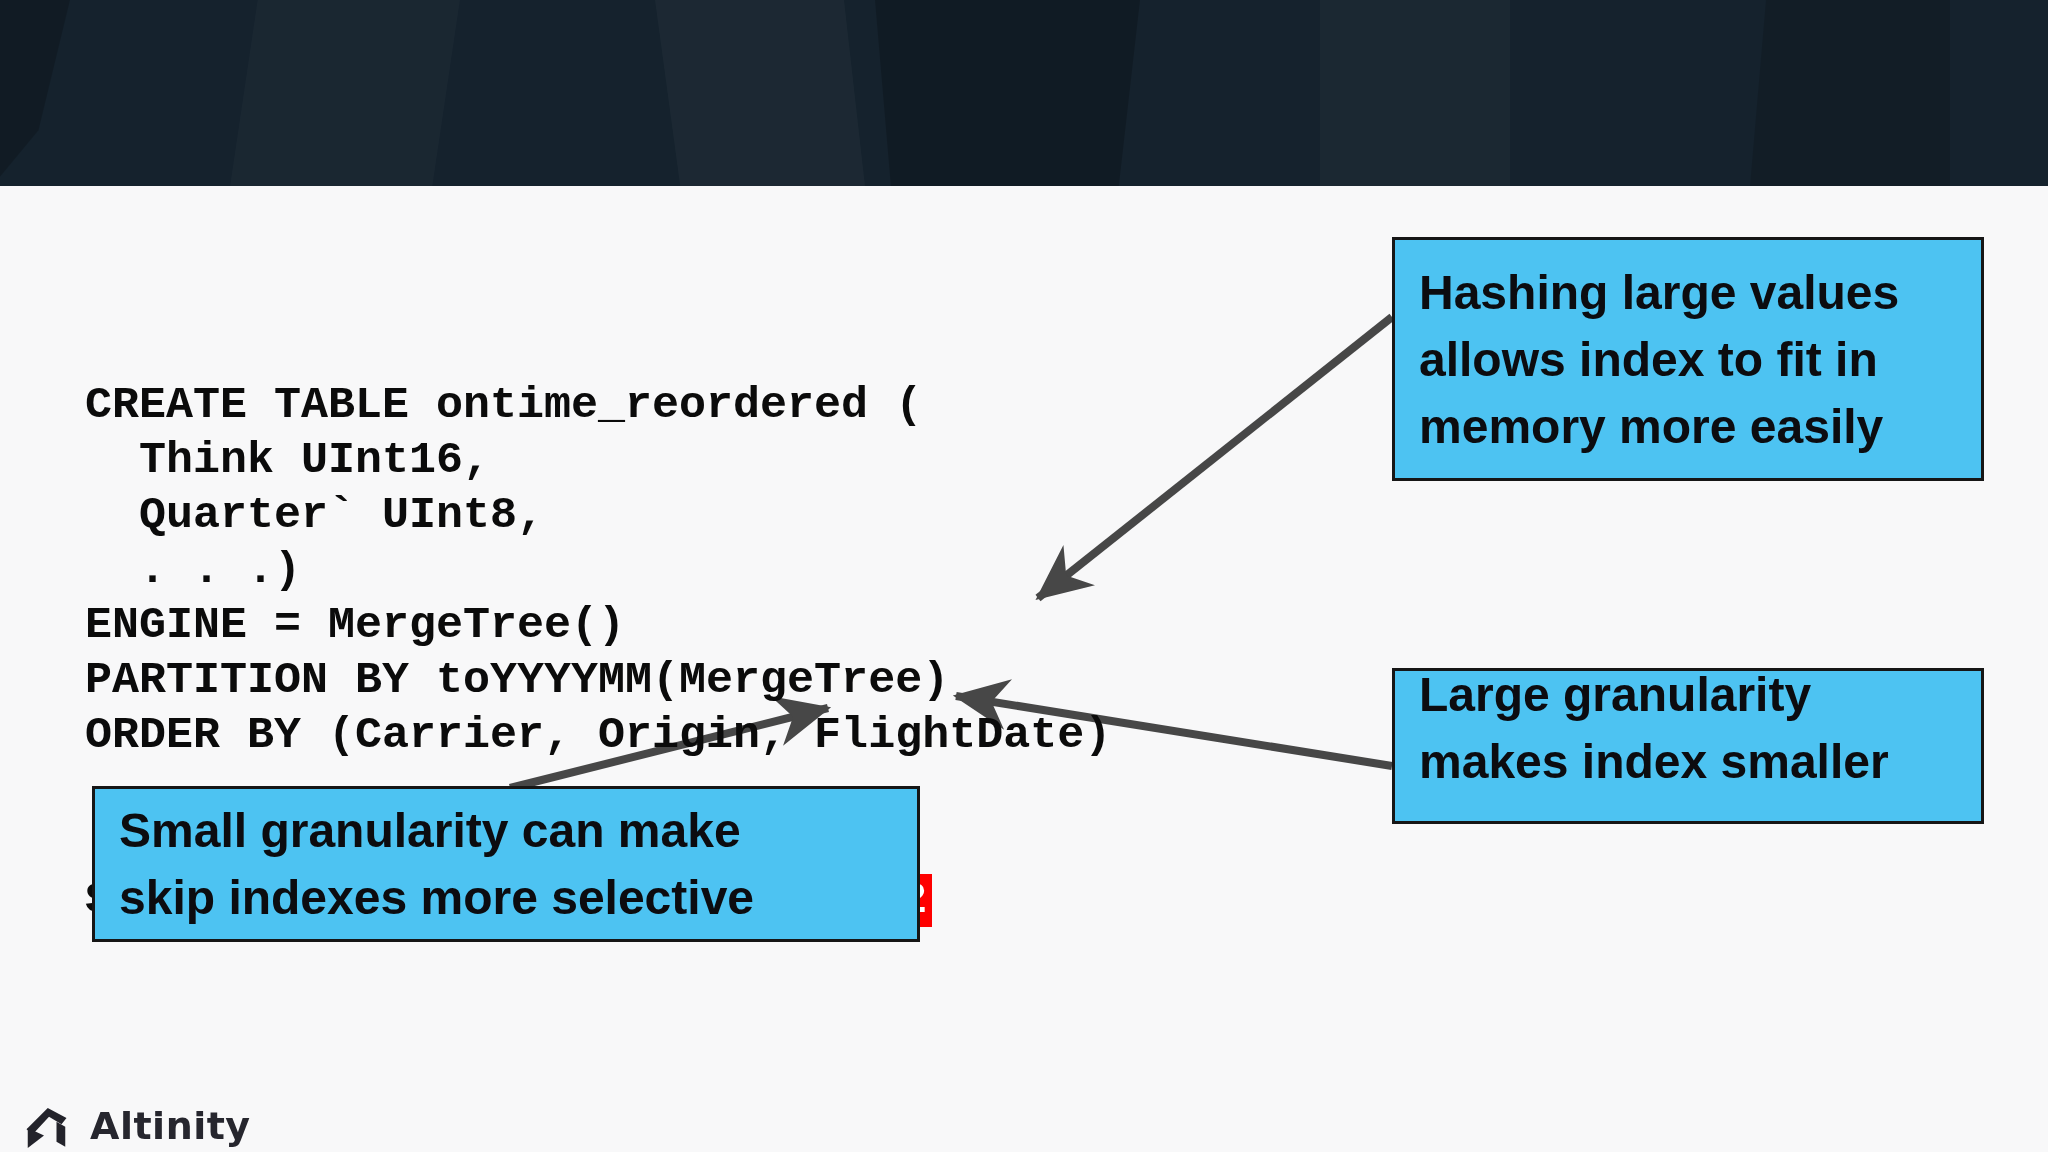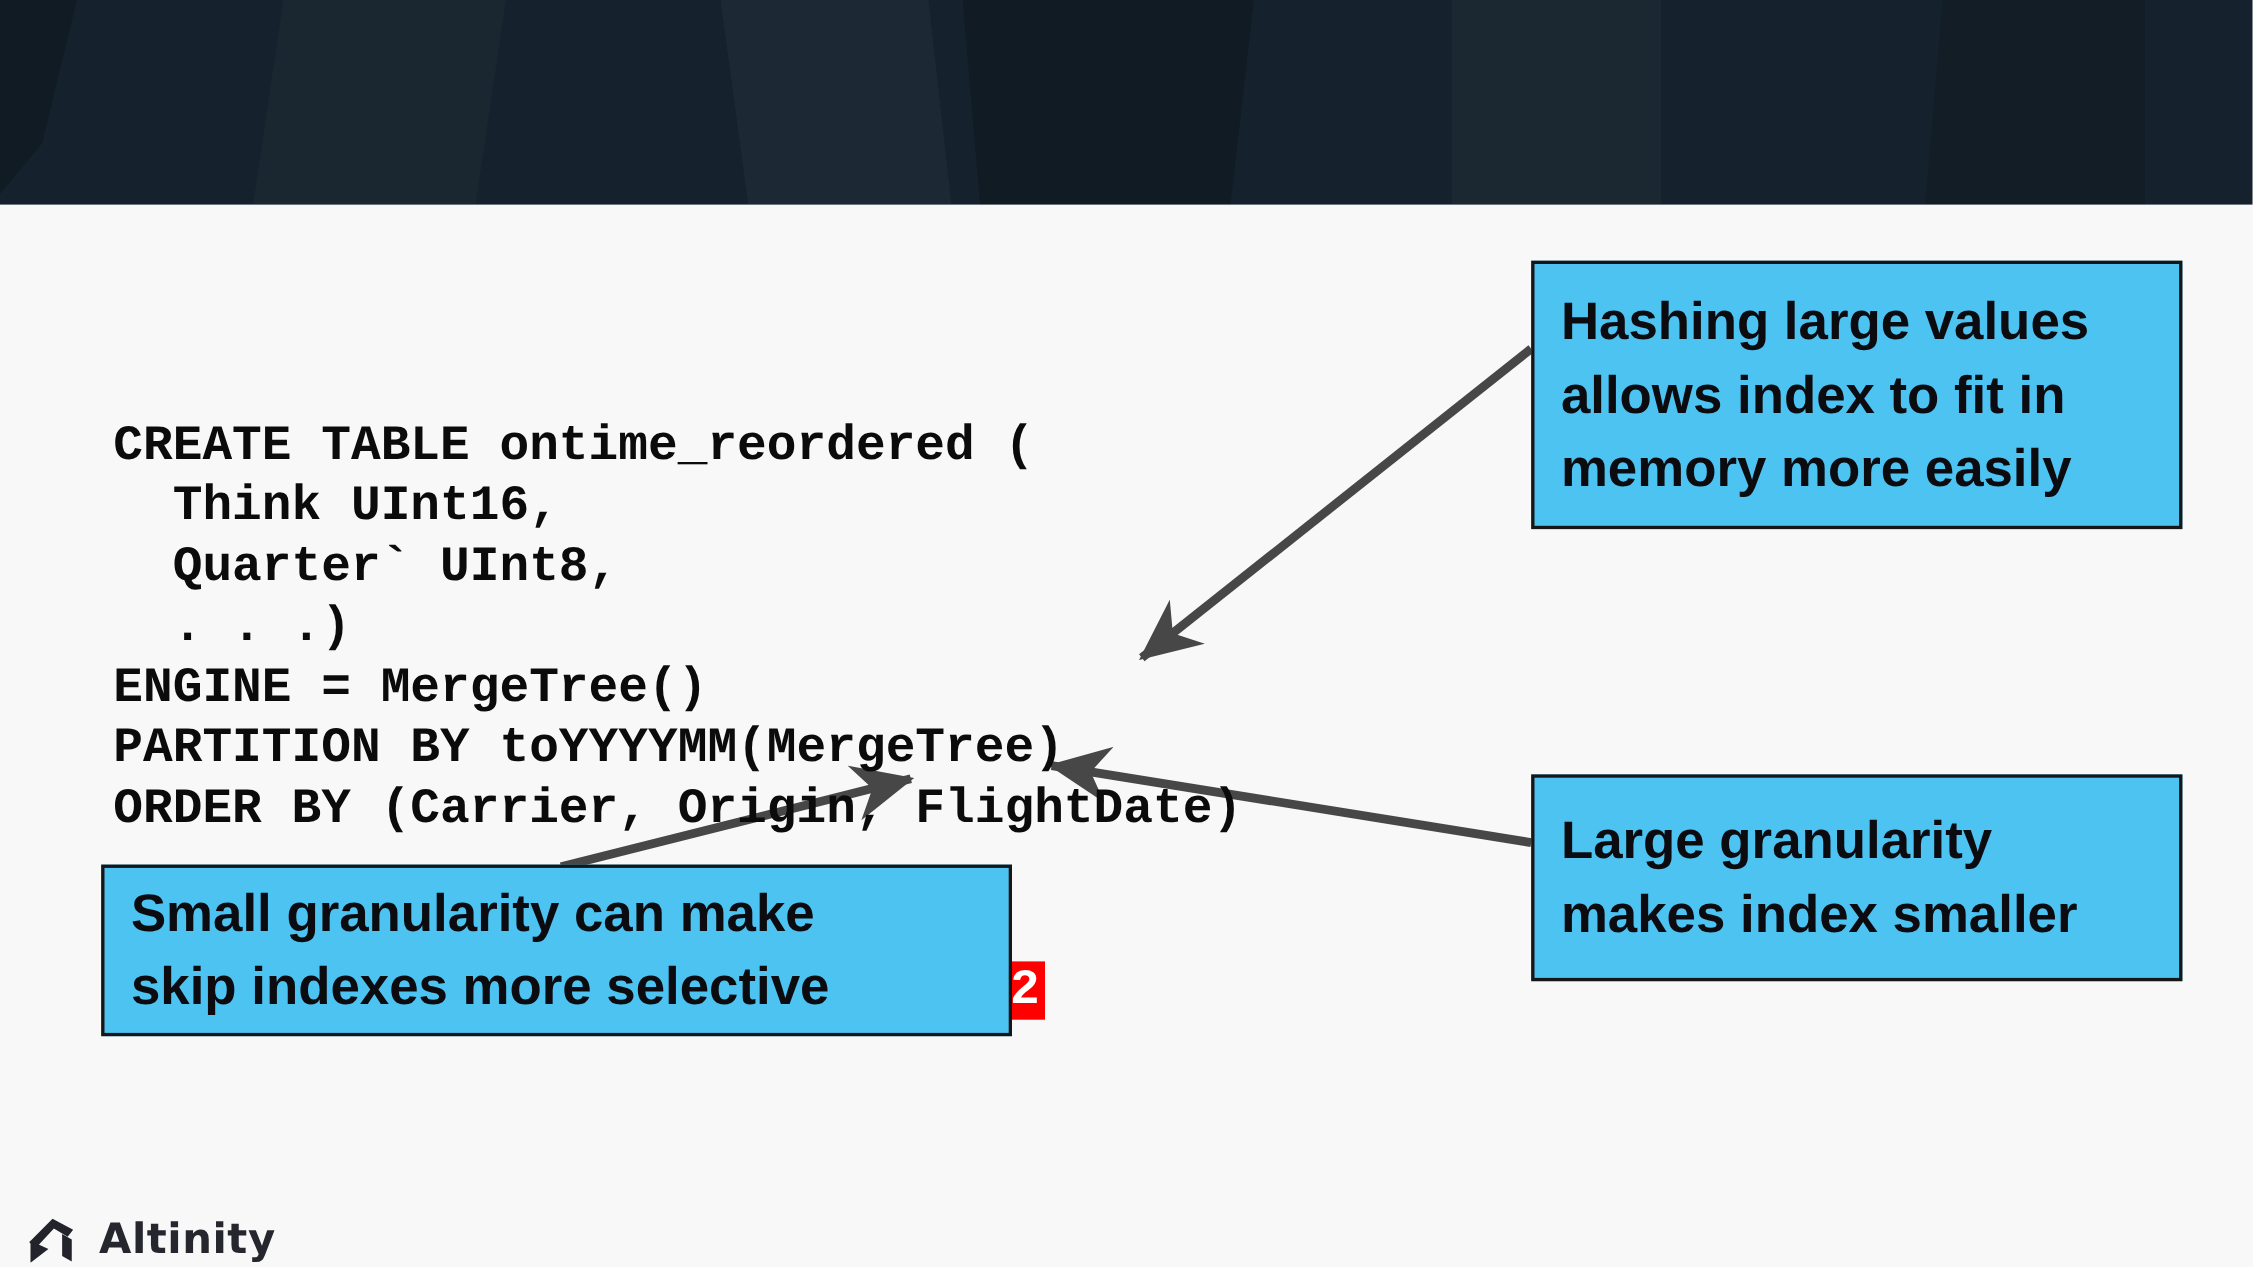--- a/index.html
+++ b/index.html
@@ -25,27 +25,27 @@
   .hexpat div{position:absolute;top:0;height:100%;}
   .hp1{left:230px;width:230px;background:rgba(255,255,255,0.022);clip-path:polygon(12% 0,100% 0,88% 100%,0 100%);}
   .hp2{left:655px;width:210px;background:rgba(255,255,255,0.03);clip-path:polygon(0 0,90% 0,100% 100%,12% 100%);}
   .hp3{left:875px;width:265px;background:rgba(0,0,0,0.20);clip-path:polygon(0 0,100% 0,92% 100%,6% 100%);}
   .hp4{left:1320px;width:190px;background:rgba(255,255,255,0.028);}
   .hp5{left:1750px;width:200px;background:rgba(0,0,0,0.14);clip-path:polygon(8% 0,100% 0,100% 100%,0 100%);}
   .hp6{left:0;width:70px;background:rgba(0,0,0,0.18);clip-path:polygon(0 0,100% 0,55% 70%,0 95%);}
   .page-title{position:absolute;left:128px;top:48px;font-size:80px;line-height:108px;font-weight:400;color:var(--title-fg);letter-spacing:0.5px;white-space:nowrap;}
 
   
-  .code{position:absolute;left:85px;top:268px;font-family:"Liberation Mono","DejaVu Sans Mono",monospace;font-weight:700;font-size:45px;line-height:55px;color:var(--code-fg);white-space:pre;margin-left:18px;}
+  .code{position:absolute;left:85px;top:268px;font-family:"Liberation Mono","DejaVu Sans Mono",monospace;font-weight:700;font-size:45px;line-height:55px;color:var(--code-fg);white-space:pre;}
   .code .hl{background:var(--highlight-bg);color:var(--highlight-fg);padding:1px 5px;}
 
   
   .callout{position:absolute;background:var(--callout-bg);border:3px solid var(--callout-border);color:#0c0c10;font-weight:700;font-size:48px;line-height:67px;display:flex;flex-direction:column;justify-content:center;padding:26px 24px;}
   .callout-hashing{left:1392px;top:237px;width:592px;height:244px;}
-  .callout-large{left:1392px;top:704px;width:592px;height:188px;}
+  .callout-large{left:1392px;top:668px;width:592px;height:156px;justify-content:flex-end;}
   .callout-small{left:92px;top:786px;width:828px;height:156px;}
 
   
   .arrows{position:absolute;left:0;top:0;width:2048px;height:1152px;pointer-events:none;}
   .arrows line{stroke:var(--arrow);stroke-width:8;}
   .arrowhead-path{fill:var(--arrow);}
 
   
   .brand{position:absolute;left:24px;top:1098px;display:flex;align-items:flex-end;gap:16px;}
   .brand-mark{width:50px;height:50px;}

